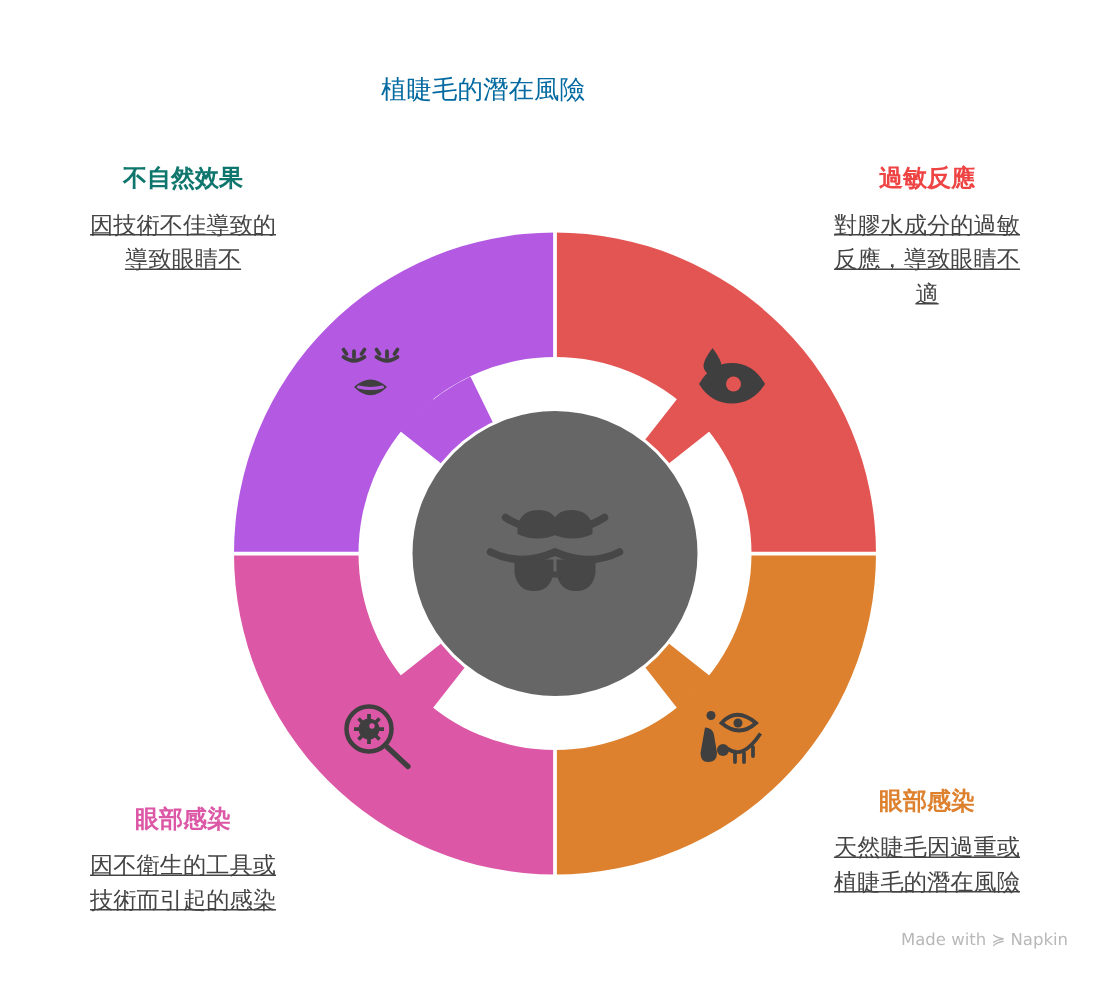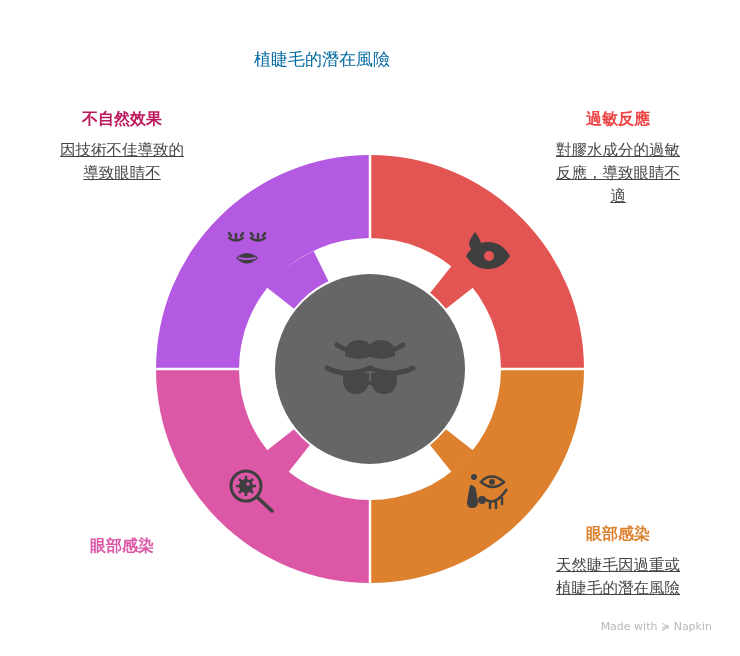--- a/index.html
+++ b/index.html
@@ -88,38 +88,42 @@
     <path d="M470,485 q5,0 6,5 l2,12 q0,6 -6,6 q-5,0 -5,-6 z" stroke="none"></path>
     <circle cx="482" cy="500" r="4" stroke="none"></circle>
     <path d="M481,482 q10,-11 23,0 q-11,10 -23,0 z" fill="none" stroke-width="2.5"></path>
     <circle cx="492" cy="482" r="3" stroke="none"></circle>
     <path d="M485,499 q10,8 22,-10" fill="none" stroke-width="2.5"></path>
     <path d="M490,502 v6 M496,502 v6 M502,498 v6" stroke-width="2.5" stroke-linecap="round"></path>
   </g>
 </svg>
 
 <div class="block" id="tl">
-  <div class="heading" style="color:#be185d">不自然效果</div>
+  <div class="heading" style="color:#0f766e">不自然效果</div>
   <div class="desc">
     <div>因技術不佳導致的</div>
     <div>導致眼睛不</div>
   </div>
 </div>
 
 <div class="block" id="tr">
   <div class="heading" style="color:#ef4444">過敏反應</div>
   <div class="desc">
     <div>對膠水成分的過敏</div>
     <div>反應，導致眼睛不</div>
     <div>適</div>
   </div>
 </div>
 
 <div class="block" id="bl">
   <div class="heading" style="color:#dc57a6">眼部感染</div>
+  <div class="desc">
+    <div>因不衛生的工具或</div>
+    <div>技術而引起的感染</div>
+  </div>
 </div>
 
 <div class="block" id="br">
   <div class="heading" style="color:#dd812f">眼部感染</div>
   <div class="desc">
     <div>天然睫毛因過重或</div>
     <div>植睫毛的潛在風險</div>
   </div>
 </div>
 

